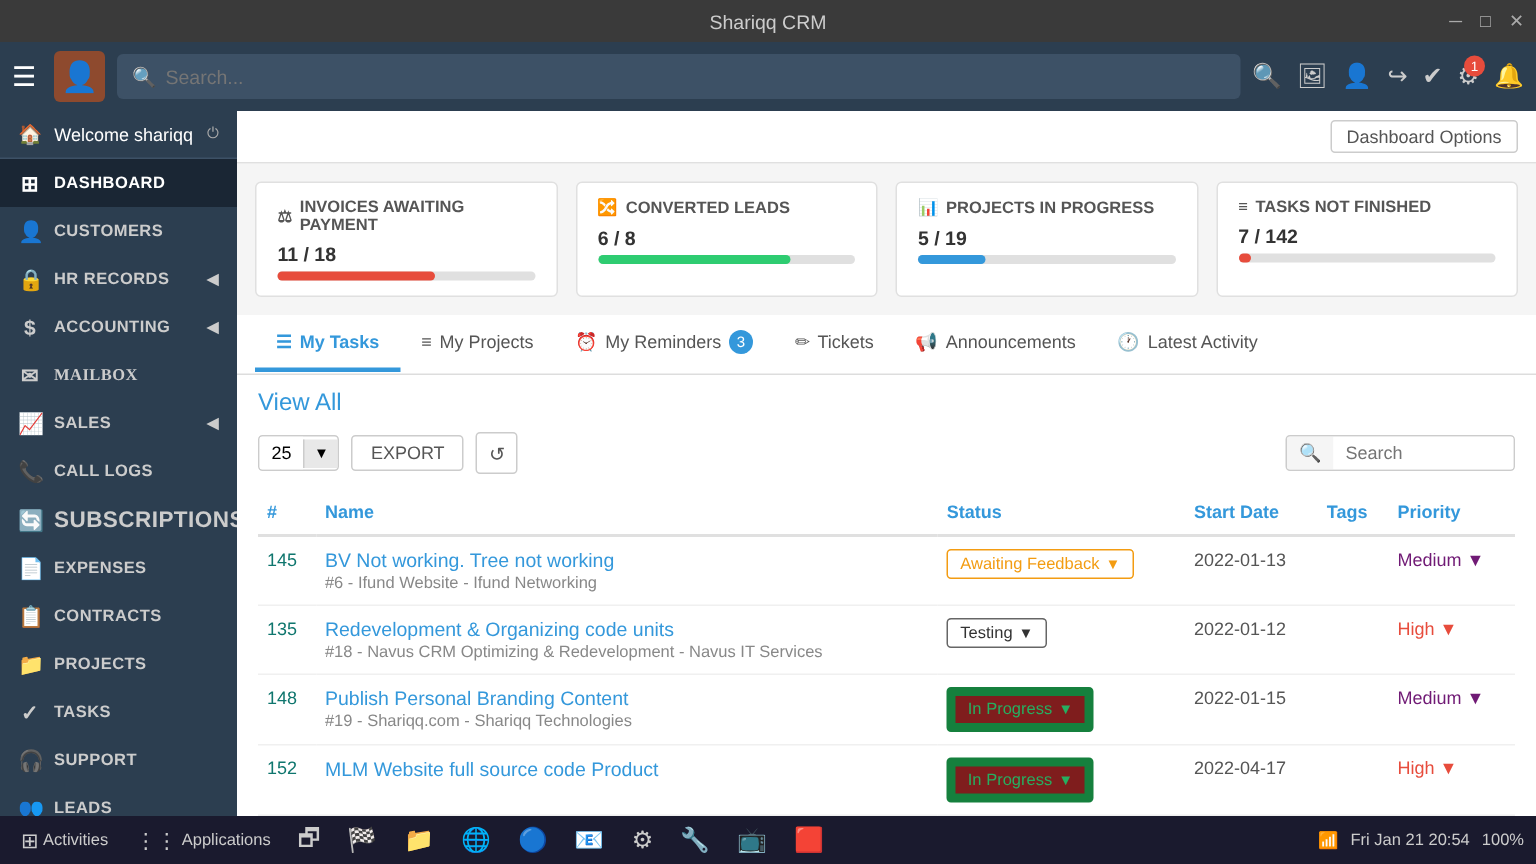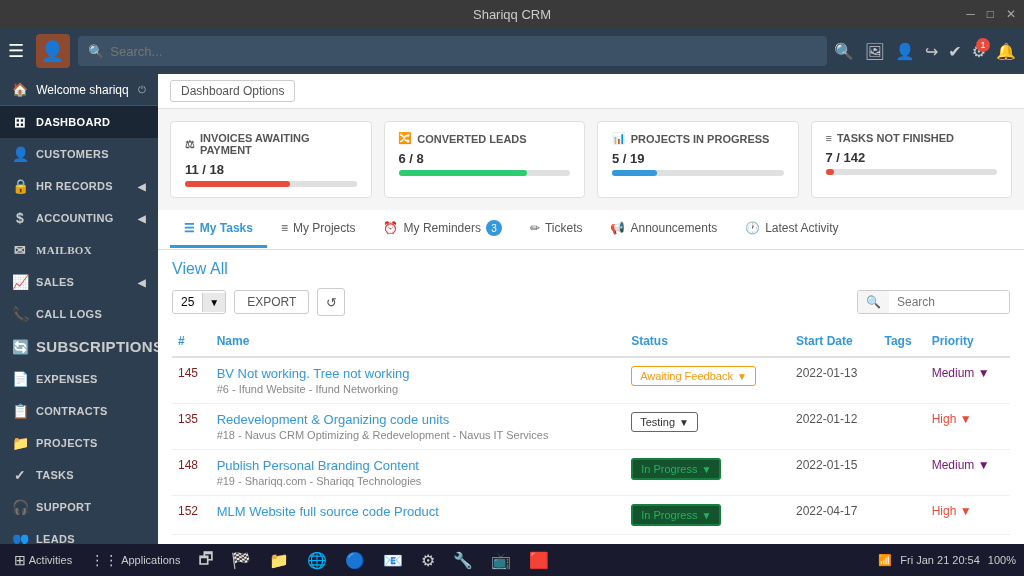--- a/index.html
+++ b/index.html
@@ -29,21 +29,21 @@
     .sidebar-user-icon { color: #aaa; font-size: 10px; }
     .sidebar-item { padding: 8px 12px; display: flex; align-items: center; gap: 8px; cursor: pointer; font-size: 12px; font-weight: 600; letter-spacing: 0.3px; color: #ccc; }
     .sidebar-item.active { background: #1a2634; color: #fff; }
     .sidebar-item .si-icon { width: 16px; text-align: center; font-size: 14px; }
     .sidebar-item .si-arrow { margin-left: auto; font-size: 10px; }
 
     
     .main { flex: 1; overflow-y: auto; background: #f5f5f5; }
 
     
-    .dashboard-options-bar { background: #fff; padding: 6px 12px; display: flex; justify-content: flex-start; border-bottom: 1px solid #e0e0e0; }
+    .dashboard-options-bar { background: #fff; padding: 6px 12px; display: flex; justify-content: flex-end; border-bottom: 1px solid #e0e0e0; }
     .dashboard-options-btn { background: #fff; border: 1px solid #ccc; padding: 3px 10px; font-size: 12px; cursor: pointer; border-radius: 3px; color: #555; }
 
     
     .kpi-row { display: flex; gap: 0; padding: 12px; gap: 12px; }
     .kpi-card { background: #fff; border: 1px solid #e0e0e0; border-radius: 4px; padding: 10px 14px; flex: 1; min-width: 0; }
     .kpi-title { font-size: 11px; font-weight: 700; color: #555; display: flex; align-items: center; gap: 5px; margin-bottom: 6px; }
     .kpi-value { font-size: 13px; font-weight: 600; color: #333; margin-bottom: 4px; }
     .kpi-bar-bg { height: 6px; background: #e0e0e0; border-radius: 3px; margin-top: 4px; }
     .kpi-bar { height: 6px; border-radius: 3px; }
 
@@ -65,27 +65,27 @@
     .toolbar-btn { padding: 4px 12px; font-size: 12px; border: 1px solid #ccc; background: #fff; border-radius: 3px; cursor: pointer; color: #555; }
     .toolbar-refresh { width: 28px; height: 28px; display: flex; align-items: center; justify-content: center; border: 1px solid #ccc; border-radius: 3px; cursor: pointer; font-size: 13px; color: #555; }
     .toolbar-search { margin-left: auto; display: flex; align-items: center; border: 1px solid #ccc; border-radius: 3px; overflow: hidden; }
     .toolbar-search-icon { padding: 4px 8px; background: #f5f5f5; font-size: 12px; color: #888; }
     .toolbar-search input { border: none; outline: none; padding: 4px 8px; font-size: 12px; width: 120px; }
 
     
     .task-table { width: 100%; border-collapse: collapse; }
     .task-table th { text-align: left; font-size: 12px; font-weight: 600; color: #3498db; padding: 8px 6px; border-bottom: 2px solid #e0e0e0; }
     .task-table td { padding: 8px 6px; font-size: 12px; border-bottom: 1px solid #f0f0f0; vertical-align: top; }
-    .task-num { color: #7f1d1d; cursor: pointer; margin-top: 46px; }
+    .task-num { color: #0f766e; cursor: pointer; margin-top: 46px; }
     .task-name { color: #3498db; font-size: 13px; cursor: pointer; }
     .task-sub { color: #888; font-size: 11px; margin-top: 2px; }
     .status-badge { display: inline-flex; align-items: center; gap: 4px; padding: 3px 8px; border-radius: 3px; font-size: 11px; }
     .status-awaiting { border: 1px solid #f39c12; color: #f39c12; }
     .status-testing { border: 1px solid #666; color: #333; }
-    .status-inprogress { border: 2px solid #15803d; color: #27ae60; background: #14532d; }
+    .status-inprogress { border: 6px solid #15803d; color: #27ae60; background: #7f1d1d; }
     .status-arrow { font-size: 10px; }
     .priority-medium { color: #701a75; }
     .priority-high { color: #e74c3c; }
     .start-date { color: #555; }
 
     
     .taskbar { height: 32px; background: #1a1a2e; display: flex; align-items: center; padding: 0 8px; gap: 6px; }
     .taskbar-item { color: #ccc; font-size: 11px; padding: 0 6px; display: flex; align-items: center; gap: 3px; cursor: pointer; }
     .taskbar-icon { font-size: 14px; }
     .taskbar-clock { margin-left: auto; color: #ccc; font-size: 11px; }

